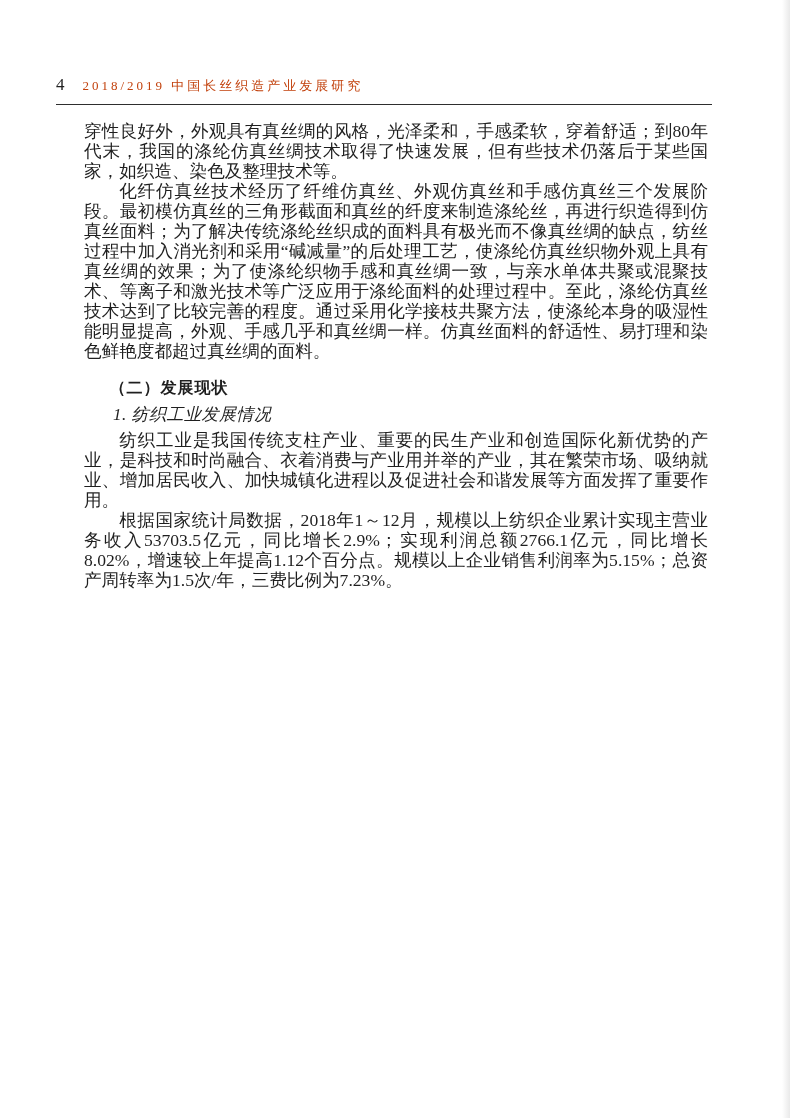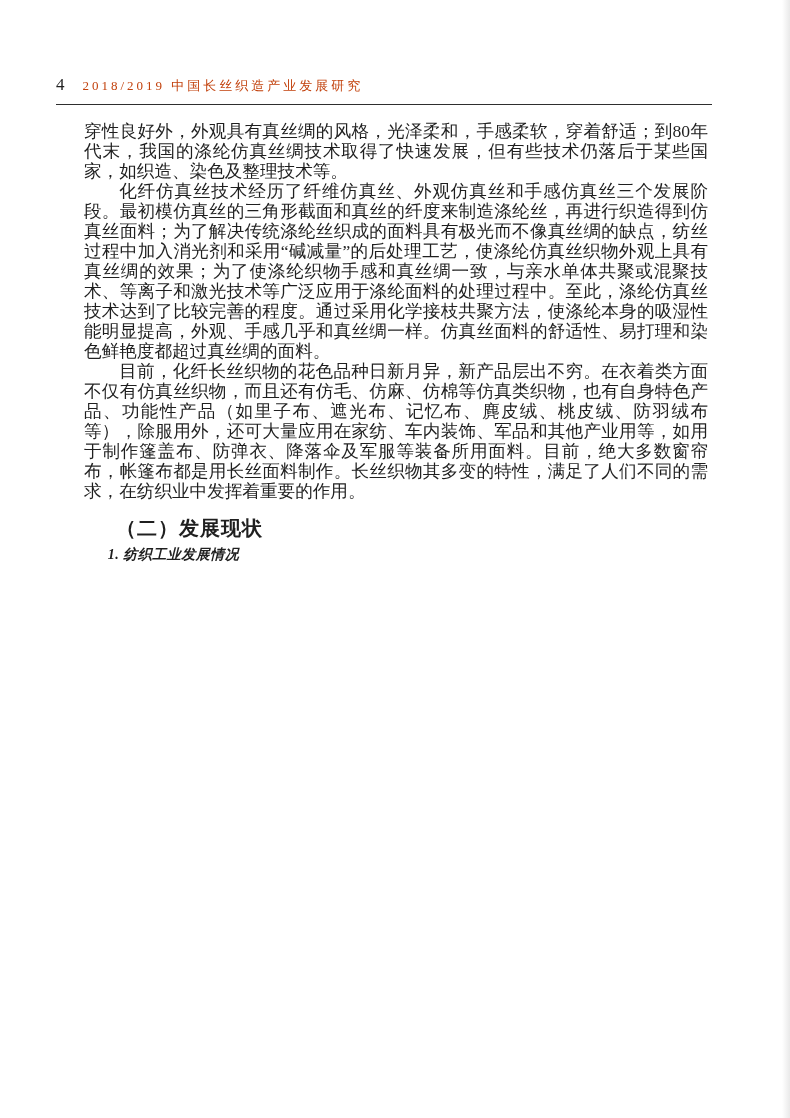--- a/index.html
+++ b/index.html
@@ -60,29 +60,29 @@
   }
   .page-body p {
     margin: 0;
     text-indent: 2em;
   }
   .page-body p.continuation {
     text-indent: 0;
   }
   .section-heading {
     font-weight: bold;
-    font-size: 20px;
+    font-size: 16px;
     margin: 17px 0 7px 0;
     text-indent: 1.6em;
     letter-spacing: 1px;
   }
   .subsection-heading {
-    font-weight: bold;
+    font-weight: normal;
     font-style: italic;
-    font-size: 14px;
+    font-size: 17px;
     margin: 0 0 5px 0;
     text-indent: 1.7em;
     letter-spacing: 0.5px;
   }
 </style>
 </head>
 <body>
 
 <div class="page">
 
@@ -90,24 +90,25 @@
     <span class="page-number">4</span>
     <span class="header-title">2018/2019 中国长丝织造产业发展研究</span>
   </header>
 
   <main class="page-body">
 
     <p class="continuation">穿性良好外，外观具有真丝绸的风格，光泽柔和，手感柔软，穿着舒适；到80年代末，我国的涤纶仿真丝绸技术取得了快速发展，但有些技术仍落后于某些国家，如织造、染色及整理技术等。</p>
 
     <p>化纤仿真丝技术经历了纤维仿真丝、外观仿真丝和手感仿真丝三个发展阶段。最初模仿真丝的三角形截面和真丝的纤度来制造涤纶丝，再进行织造得到仿真丝面料；为了解决传统涤纶丝织成的面料具有极光而不像真丝绸的缺点，纺丝过程中加入消光剂和采用“碱减量”的后处理工艺，使涤纶仿真丝织物外观上具有真丝绸的效果；为了使涤纶织物手感和真丝绸一致，与亲水单体共聚或混聚技术、等离子和激光技术等广泛应用于涤纶面料的处理过程中。至此，涤纶仿真丝技术达到了比较完善的程度。通过采用化学接枝共聚方法，使涤纶本身的吸湿性能明显提高，外观、手感几乎和真丝绸一样。仿真丝面料的舒适性、易打理和染色鲜艳度都超过真丝绸的面料。</p>
 
-    <p>目前，化纤长丝织物的花色品种日新月异，新产品层出不穷。在衣着类方面不仅有仿真丝织物，而且还有仿毛、仿麻、仿棉等仿真类织物，也有自身特色产品、功能性产品（如里子布、遮光布、记忆布、麂皮绒、桃皮绒、防羽绒布等），除服用外，还可大量应用在家纺、车内装饰、军品和其他产业用等，如用于制作篷盖布、防弹衣、降落伞及军服等装备所用面料。目前，绝大多数窗帘布，帐篷布都是用长丝面料制作。长丝织物其多变的特性，满足了人们不同的需求，在纺织业中发挥着重要的作用。</p>
 
     <h3 class="section-heading">（二）发展现状</h3>
 
     <h4 class="subsection-heading">1. 纺织工业发展情况</h4>
 
+    <p>纺织工业是我国传统支柱产业、重要的民生产业和创造国际化新优势的产业，是科技和时尚融合、衣着消费与产业用并举的产业，其在繁荣市场、吸纳就业、增加居民收入、加快城镇化进程以及促进社会和谐发展等方面发挥了重要作用。</p>
 
 
+    <p>根据国家统计局数据，2018年1～12月，规模以上纺织企业累计实现主营业务收入53703.5亿元，同比增长2.9%；实现利润总额2766.1亿元，同比增长8.02%，增速较上年提高1.12个百分点。规模以上企业销售利润率为5.15%；总资产周转率为1.5次/年，三费比例为7.23%。</p>
 
   </main>
 
 </div>
 
 </body></html>

